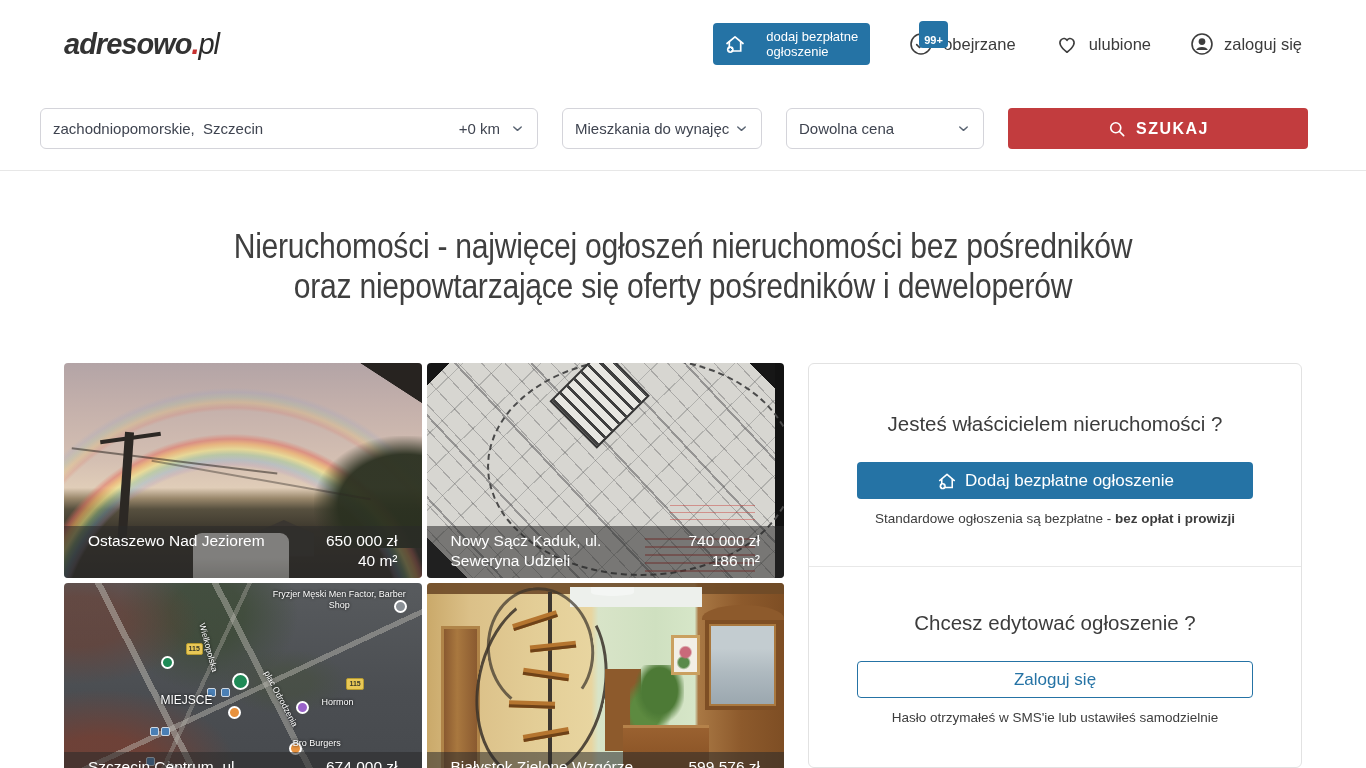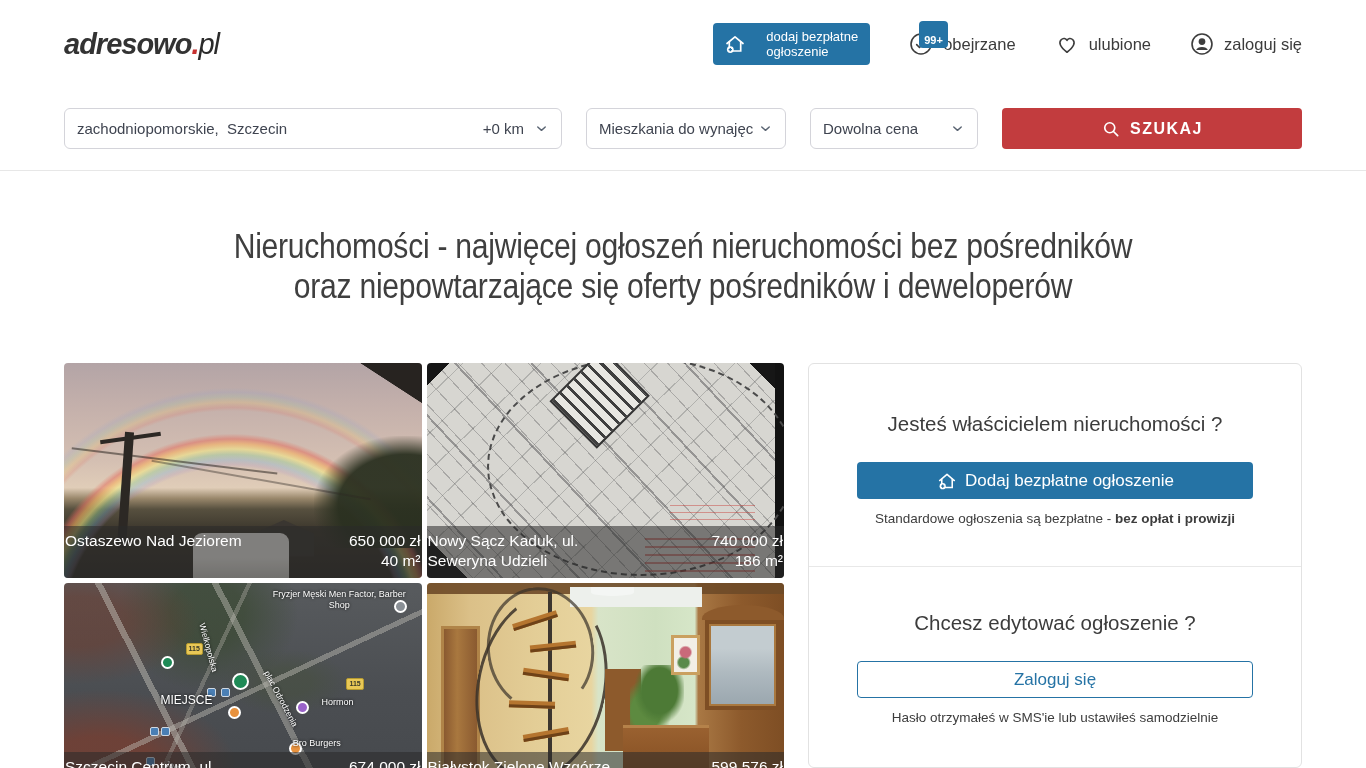--- a/index.html
+++ b/index.html
@@ -16,46 +16,46 @@
   .hdr-actions { display:flex; align-items:center; gap:38px; }
   .addbtn { display:flex; align-items:center; gap:19px; background:#2573a5; color:#fff;
     border:none; border-radius:4px; padding:6px 12px 6px 10px; cursor:pointer;
     font-family:inherit; font-size:13px; line-height:15px; text-align:left; }
   .navitem { display:flex; align-items:center; gap:9px; font-size:16.5px; color:#3b3b3b; cursor:pointer; }
   .iconwrap { position:relative; display:flex; }
   .badge { position:absolute; top:-10px; left:11px; background:#2573a5; color:#fff;
     font-size:11px; font-weight:bold; padding:13px 5px 2px; border-radius:4px; line-height:12px; }
 
   
-  .searchbar { padding:20px 64px 21px; display:flex; gap:24px; align-items:center; }
+  .searchbar { padding:20px 40px 21px; display:flex; gap:24px; align-items:center; }
   .field { height:41px; border:1px solid #d4d4da; border-radius:6px; background:#fff;
     display:flex; align-items:center; padding:0 12px; font-size:15px; color:#3f4450; cursor:pointer; }
   .f-loc { width:498px; justify-content:space-between; cursor:text; }
   .f-loc .locval { white-space:pre; overflow:hidden; }
   .f-loc .radwrap { display:flex; align-items:center; gap:10px; flex:none; }
   .f-cat { width:200px; justify-content:space-between; }
   .f-cat span { overflow:hidden; white-space:nowrap; }
-  .f-price { width:168px; justify-content:space-between; }
+  .f-price { width:198px; justify-content:space-between; }
   .gobtn { width:300px; height:41px; background:#c23c3e; color:#fff; border:none; border-radius:4px;
     display:flex; align-items:center; justify-content:center; gap:9px; cursor:pointer;
     font-family:inherit; font-size:16px; font-weight:bold; letter-spacing:1.5px; }
 
   
   .hero { margin-top:55px; text-align:center; }
   .hero h1 { font-size:35px; line-height:40px; font-weight:400; color:#3f3f3f;
     transform:scaleX(.86); transform-origin:50% 50%; letter-spacing:-.3px; }
 
   
   .content { margin-top:57px; padding:0 64px; display:flex; gap:24px; align-items:flex-start; }
   .grid { width:720px; display:grid; grid-template-columns:1fr 1fr; gap:5px; flex:none; }
   .card { position:relative; height:215px; border-radius:4px; overflow:hidden; cursor:pointer; }
   .lay { position:absolute; }
   .cap { position:absolute; left:0; right:0; bottom:0; min-height:46px;
     background:rgba(42,42,42,.55); color:#fff; display:flex; justify-content:space-between;
-    align-items:flex-start; padding:5px 1px 7px; }
+    align-items:flex-start; padding:5px 24px 7px; }
   .cap-loc { font-size:15.5px; line-height:20px; max-width:185px; }
   .cap-right { text-align:right; font-size:15.5px; line-height:20px; }
 
   
   .card1 { background:
     radial-gradient(circle at 47% 128%, transparent 51%, rgba(165,150,205,.22) 52%, rgba(120,185,225,.3) 53.4%, rgba(150,210,150,.42) 55%, rgba(246,236,130,.55) 56.6%, rgba(246,176,95,.6) 58.2%, rgba(226,110,95,.55) 59.6%, transparent 61.2%),
     radial-gradient(circle at 47% 128%, transparent 68%, rgba(226,120,100,.22) 69%, rgba(240,200,110,.25) 70.6%, rgba(150,200,160,.2) 72.2%, rgba(130,160,210,.16) 73.6%, transparent 75%),
     linear-gradient(180deg,#b3a4a6 0%,#c4b0ab 20%,#d4bfb2 45%,#e0cdb8 58%,#99876b 63%,#57503f 68%,#3b362c 78%,#2e2b25 100%); }
   .c1-roof { right:0; top:0; width:40%; height:28%;
     background:linear-gradient(213deg,#272320 0 26%,transparent 26.5%); }

